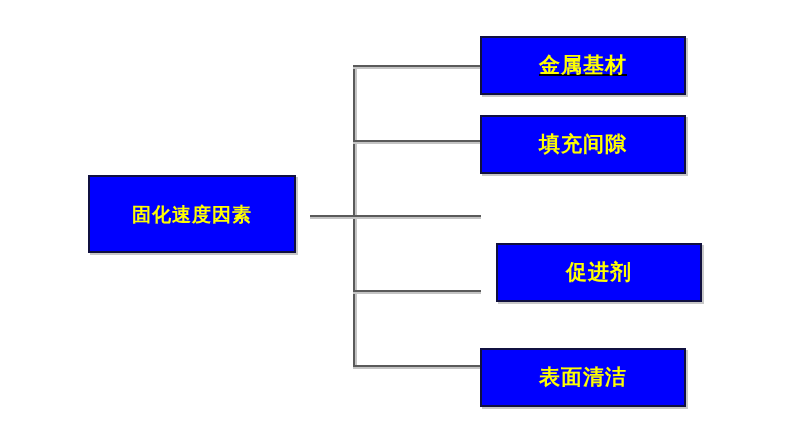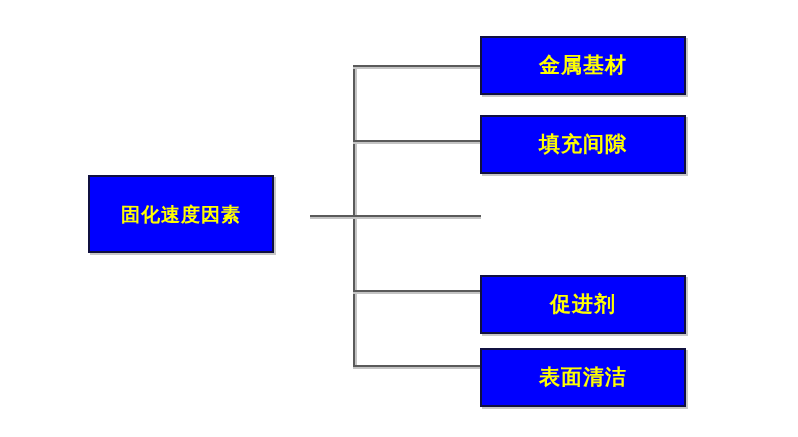--- a/index.html
+++ b/index.html
@@ -38,40 +38,40 @@
     font-weight: bold;
     letter-spacing: 1px;
     white-space: nowrap;
     line-height: 1;
     text-align: center;
   }
 
   #root-node {
     left: 88px;
     top: 175px;
-    width: 186px;
+    width: 208px;
     height: 78px;
   }
   #root-node .node-label {
     font-size: 19px;
   }
 
   .branch-node {
     left: 480px;
     width: 206px;
     height: 59px;
   }
   .branch-node .node-label {
     font-size: 21px;
   }
 
-  #branch-node-0 { top: 36px; }
+  #branch-node-0 { top: 36px; text-decoration: underline; }
   #branch-node-1 { top: 115px; }
   #branch-node-2 { top: 186px; }
-  #branch-node-3 { top: 275px; }
+  #branch-node-3 { top: 243px; margin-left: 16px; }
   #branch-node-4 { top: 336px; margin-top: 12px; }
 
   
   .line-h {
     position: absolute;
     height: 0;
     border-top: 2px solid #5a5a5a;
     box-shadow: 0 2px 0 0 #c4c4c4;
     z-index: 1;
   }

